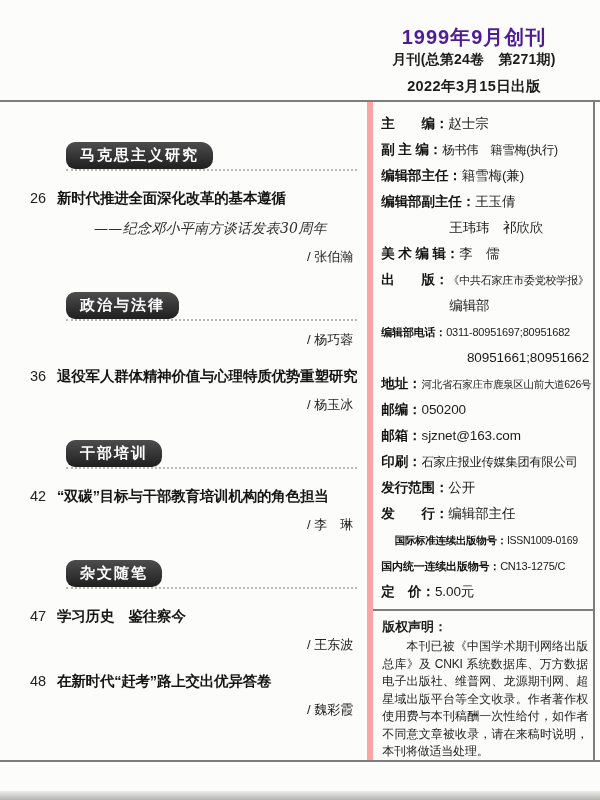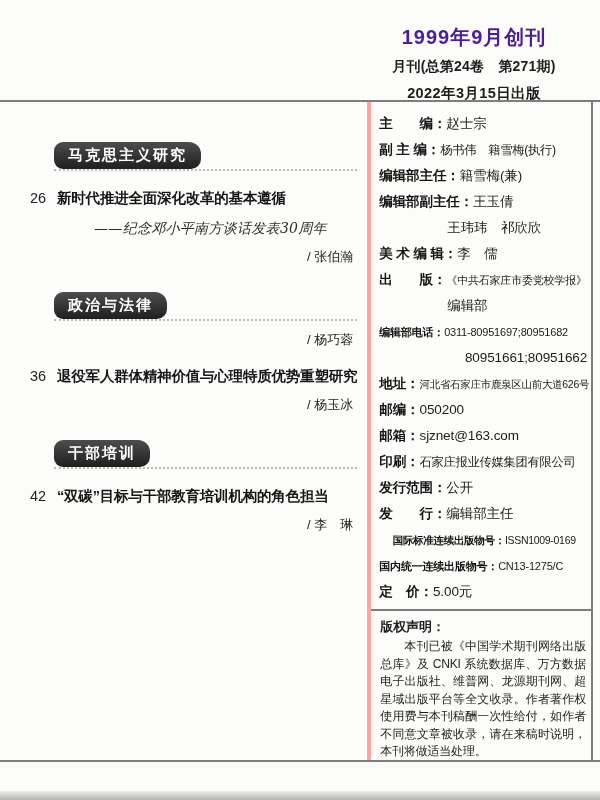--- a/index.html
+++ b/index.html
@@ -7,39 +7,39 @@
     width:600px;height:800px;position:relative;overflow:hidden;
     background:#fcfcfa;color:#1c1c1c;
     font-family:"Liberation Sans","DejaVu Sans",sans-serif;
     -webkit-font-smoothing:antialiased;
   }
   
   .masthead{
     position:absolute;top:8px;right:14px;width:224px;text-align:center;
   }
   .mh1{font-size:20px;font-weight:700;letter-spacing:1px;color:#4c1d95;margin-top:16px;}
-  .mh2{font-size:14px;font-weight:600;margin-top:7px;letter-spacing:.2px;}
+  .mh2{font-size:14px;font-weight:600;letter-spacing:.2px;}
   .mh3{font-size:14.5px;font-weight:600;margin-top:8px;letter-spacing:.4px;}
   
   .main{
     position:absolute;top:100px;left:0;width:600px;height:662px;
     border-top:2px solid #7d7d7d;border-bottom:2px solid #7d7d7d;
     display:flex;box-sizing:border-box;
   }
   .toc{width:372px;box-sizing:border-box;padding:0 10px 0 30px;}
   .colophon{
     flex:1;box-sizing:border-box;margin-right:8px;
-    border-left:4px solid #fca5a5;border-right:2px solid #7d7d7d;
+    border-left:6px solid #fca5a5;border-right:2px solid #7d7d7d;
     padding:9px 2px 0 8px;font-size:13.5px;letter-spacing:-0.1px;
     display:flex;flex-direction:column;
   }
   
   .toc-sec{margin-top:26px;}
   .toc-sec.first{margin-top:40px;}
-  .sec-rule{border-bottom:2px dotted #b9b9b6;margin-left:24px;line-height:0;}
+  .sec-rule{border-bottom:2px dotted #b9b9b6;margin-left:36px;line-height:0;}
   .sec-head{
     display:inline-block;vertical-align:bottom;
     background:linear-gradient(#4d4d4d,#1f1f1f);color:#fff;
     font-size:15px;font-weight:700;letter-spacing:2px;
     padding:5px 14px 6px;border-radius:9px 12px 10px 9px;line-height:16px;
   }
   .irow{display:flex;margin-top:18px;align-items:baseline;}
   .pg{width:27px;flex:none;font-size:14.5px;color:#222;}
   .ttl{font-size:14.5px;font-weight:700;letter-spacing:-0.2px;color:#161616;white-space:nowrap;}
   .sub{
@@ -118,20 +118,37 @@
       <div class="sec-rule"><span class="sec-head">干部培训</span></div>
       <div>
         <div class="irow">
           <span class="pg">42</span>
           <span class="ttl">“双碳”目标与干部教育培训机构的角色担当</span>
         </div>
         <div class="auth">/ 李　琳</div>
       </div>
     </section>
 
+    <section class="toc-sec">
+      <div class="sec-rule"><span class="sec-head">杂文随笔</span></div>
+      <div>
+        <div class="irow">
+          <span class="pg">47</span>
+          <span class="ttl">学习历史　鉴往察今</span>
+        </div>
+        <div class="auth">/ 王东波</div>
+      </div>
+      <div>
+        <div class="irow">
+          <span class="pg">48</span>
+          <span class="ttl">在新时代“赶考”路上交出优异答卷</span>
+        </div>
+        <div class="auth">/ 魏彩霞</div>
+      </div>
+    </section>
 
   </div>
 
   <div class="colophon">
     <div class="crow"><span class="clabel">主　　编：</span><span class="cval">赵士宗</span></div>
     <div class="crow"><span class="clabel">副 主 编：</span><span class="cval tight">杨书伟　籍雪梅(执行)</span></div>
     <div class="crow"><span class="clabel">编辑部主任：</span><span class="cval">籍雪梅(兼)</span></div>
     <div class="crow"><span class="clabel">编辑部副主任：</span><span class="cval">王玉倩</span></div>
     <div class="crow cont"><span class="cval">王玮玮　祁欣欣</span></div>
     <div class="crow"><span class="clabel">美 术 编 辑：</span><span class="cval">李　儒</span></div>

